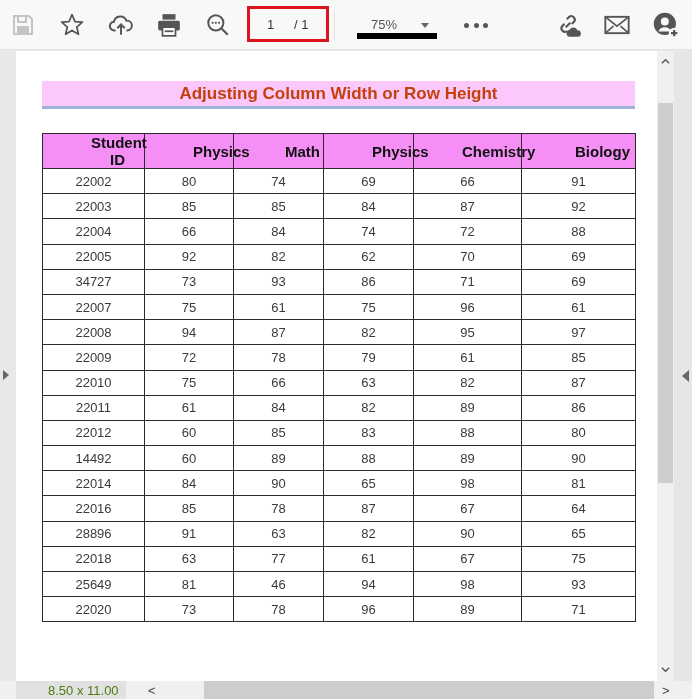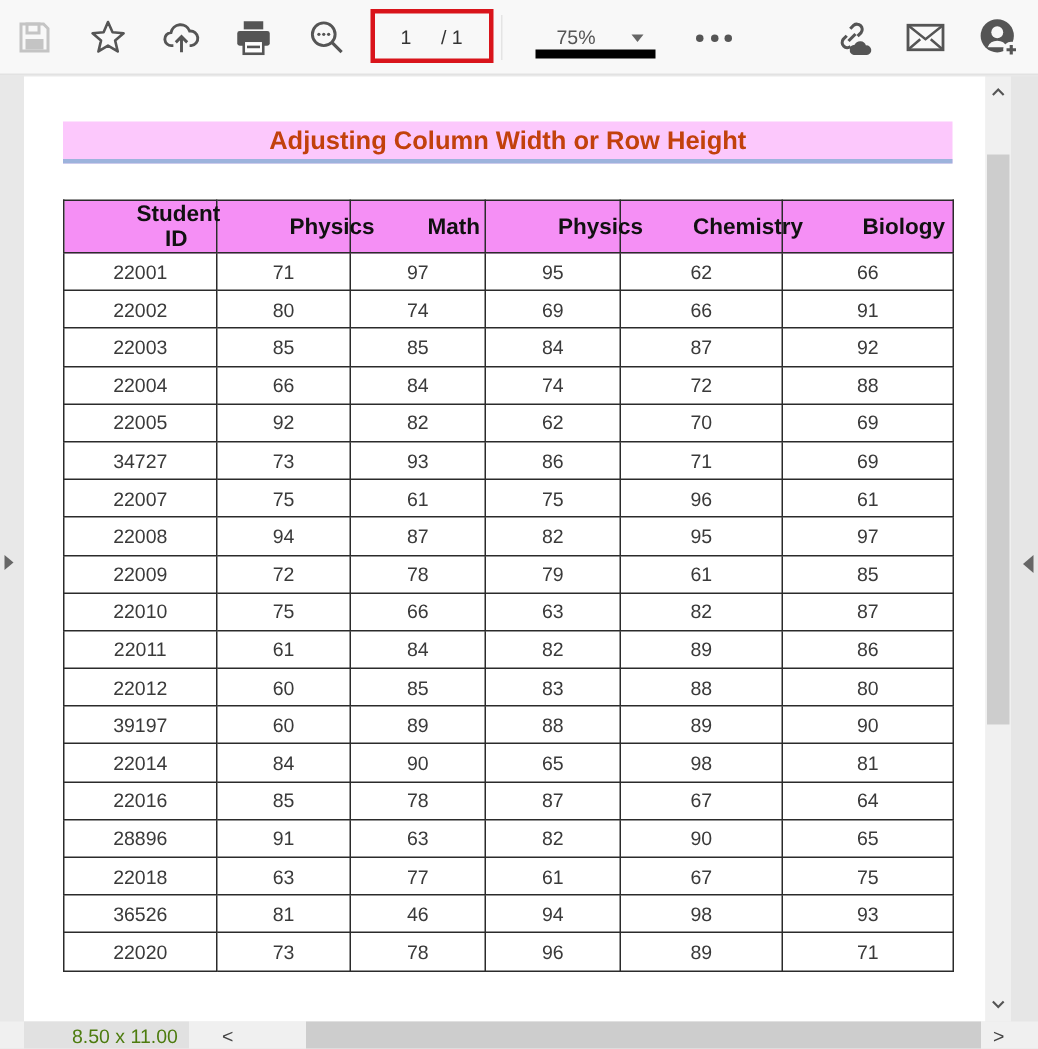--- a/index.html
+++ b/index.html
@@ -145,28 +145,20 @@
       <th>Student ID</th>
       <th>Physics</th>
       <th>Math</th>
       <th>Physics</th>
       <th>Chemistry</th>
       <th>Biology</th>
     </tr>
   </thead>
   <tbody id="tbody">
       <tr>
-        <td>22001</td>
-        <td>71</td>
-        <td>97</td>
-        <td>95</td>
-        <td>62</td>
-        <td>66</td>
-      </tr>
-      <tr>
         <td>22002</td>
         <td>80</td>
         <td>74</td>
         <td>69</td>
         <td>66</td>
         <td>91</td>
       </tr>
       <tr>
         <td>22003</td>
         <td>85</td>
@@ -241,21 +233,21 @@
       </tr>
       <tr>
         <td>22012</td>
         <td>60</td>
         <td>85</td>
         <td>83</td>
         <td>88</td>
         <td>80</td>
       </tr>
       <tr>
-        <td>39197</td>
+        <td>14492</td>
         <td>60</td>
         <td>89</td>
         <td>88</td>
         <td>89</td>
         <td>90</td>
       </tr>
       <tr>
         <td>22014</td>
         <td>84</td>
         <td>90</td>
@@ -281,21 +273,21 @@
       </tr>
       <tr>
         <td>22018</td>
         <td>63</td>
         <td>77</td>
         <td>61</td>
         <td>67</td>
         <td>75</td>
       </tr>
       <tr>
-        <td>36526</td>
+        <td>25649</td>
         <td>81</td>
         <td>46</td>
         <td>94</td>
         <td>98</td>
         <td>93</td>
       </tr>
       <tr>
         <td>22020</td>
         <td>73</td>
         <td>78</td>

